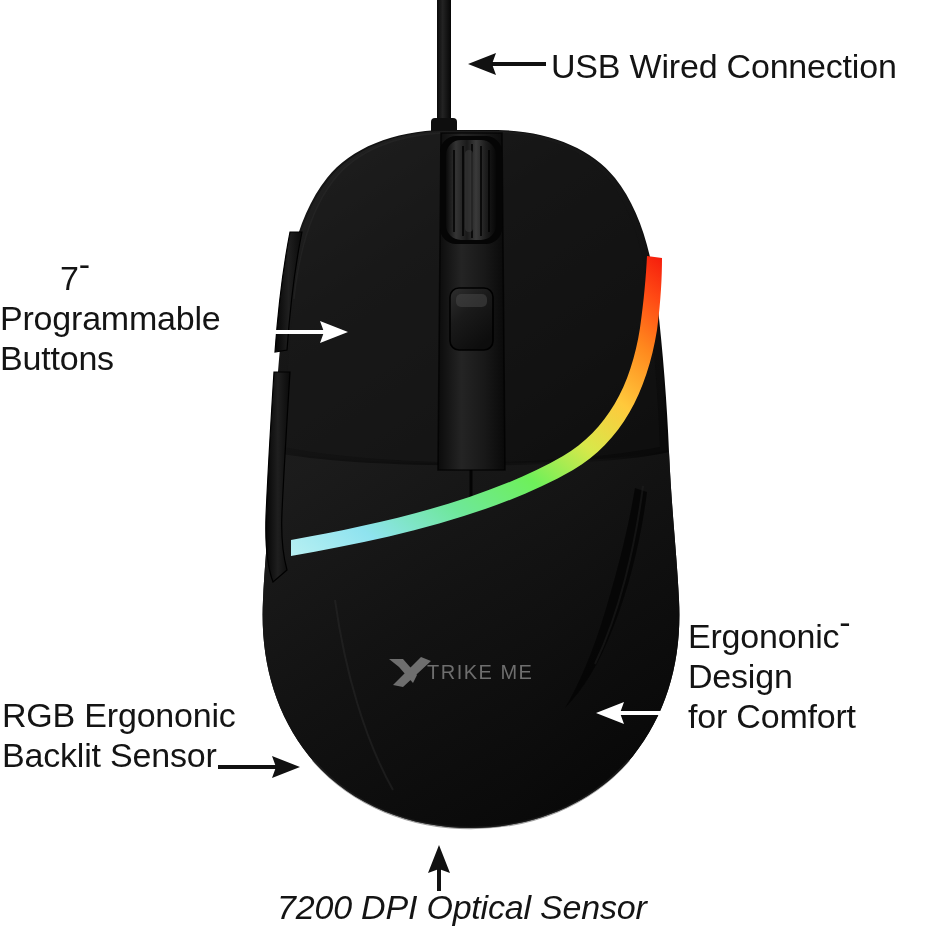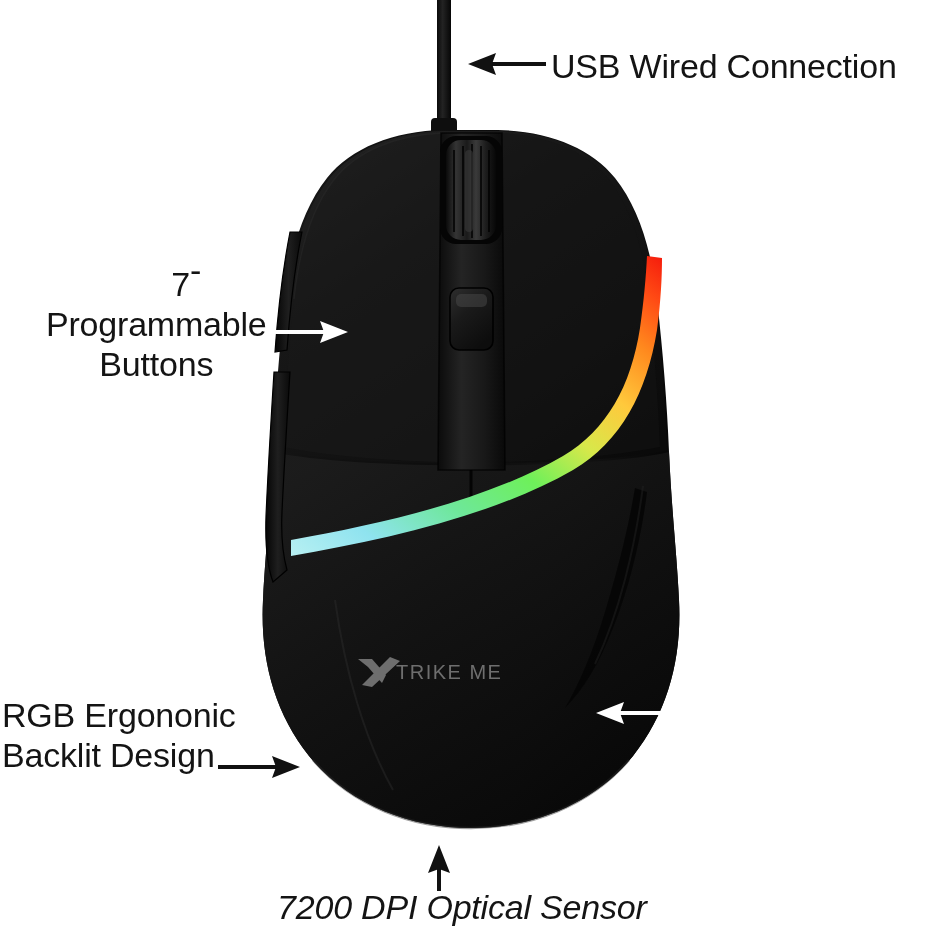--- a/index.html
+++ b/index.html
@@ -26,42 +26,42 @@
     white-space: pre;
     font-weight: 400;
   }
   .callout .sup {
     font-size: 34px;
     vertical-align: 0.42em;
     letter-spacing: 0;
   }
 
   #lbl-usb      { left: 551px; top: 47px; }
-  #lbl-buttons  { left: 0px;   top: 251px; text-align: center; padding-left: 46px; }
+  #lbl-buttons  { left: 0px;   top: 245px; text-align: left; }
   #lbl-rgb      { left: 2px;   top: 696px; }
   #lbl-ergo     { left: 688px; top: 603px; }
   #lbl-dpi      { left: 277px; top: 888px; font-style: italic; }
 
   
   .arrow { position: absolute; }
   .arrow svg { display: block; overflow: visible; }
 
   
   #mouse {
     position: absolute;
     left: 243px;
     top: 0px;
     width: 460px;
     height: 840px;
   }
   #mouse svg { display: block; }
 
   .logo-wrap {
     position: absolute;
-    left: 356px;
+    left: 387px;
     top: 655px;
     width: 160px;
     height: 34px;
     pointer-events: none;
   }
   .logo-wrap svg { display: block; }
 </style>
 </head>
 <body>
 
@@ -265,28 +265,31 @@
 <span>Programmable</span>
 <span>Buttons</span></div>
   <div class="arrow" style="left:268px; top:319px;">
     <svg width="82" height="26" viewBox="0 0 82 26">
       <line x1="2" y1="13" x2="56" y2="13" stroke="#ffffff" stroke-width="4"></line>
       <polygon points="80,13 52,2 56,13 52,24" fill="#ffffff"></polygon>
     </svg>
   </div>
 
   <div id="lbl-rgb" class="callout"><span>RGB Ergononic</span>
-<span>Backlit Design</span></div>
+<span>Backlit Sensor</span></div>
   <div class="arrow" style="left:216px; top:754px;">
     <svg width="86" height="26" viewBox="0 0 86 26">
       <line x1="2" y1="13" x2="60" y2="13" stroke="#111111" stroke-width="4"></line>
       <polygon points="84,13 56,2 60,13 56,24" fill="#111111"></polygon>
     </svg>
   </div>
 
+  <div id="lbl-ergo" class="callout"><span>Ergononic</span><span class="sup">-</span>
+<span>Design</span>
+<span>for Comfort</span></div>
   <div class="arrow" style="left:594px; top:700px;">
     <svg width="82" height="26" viewBox="0 0 82 26">
       <line x1="80" y1="13" x2="26" y2="13" stroke="#ffffff" stroke-width="4"></line>
       <polygon points="2,13 30,2 26,13 30,24" fill="#ffffff"></polygon>
     </svg>
   </div>
 
   <div class="arrow" style="left:425px; top:843px;">
     <svg width="28" height="50" viewBox="0 0 28 50">
       <line x1="14" y1="48" x2="14" y2="18" stroke="#111111" stroke-width="4"></line>

